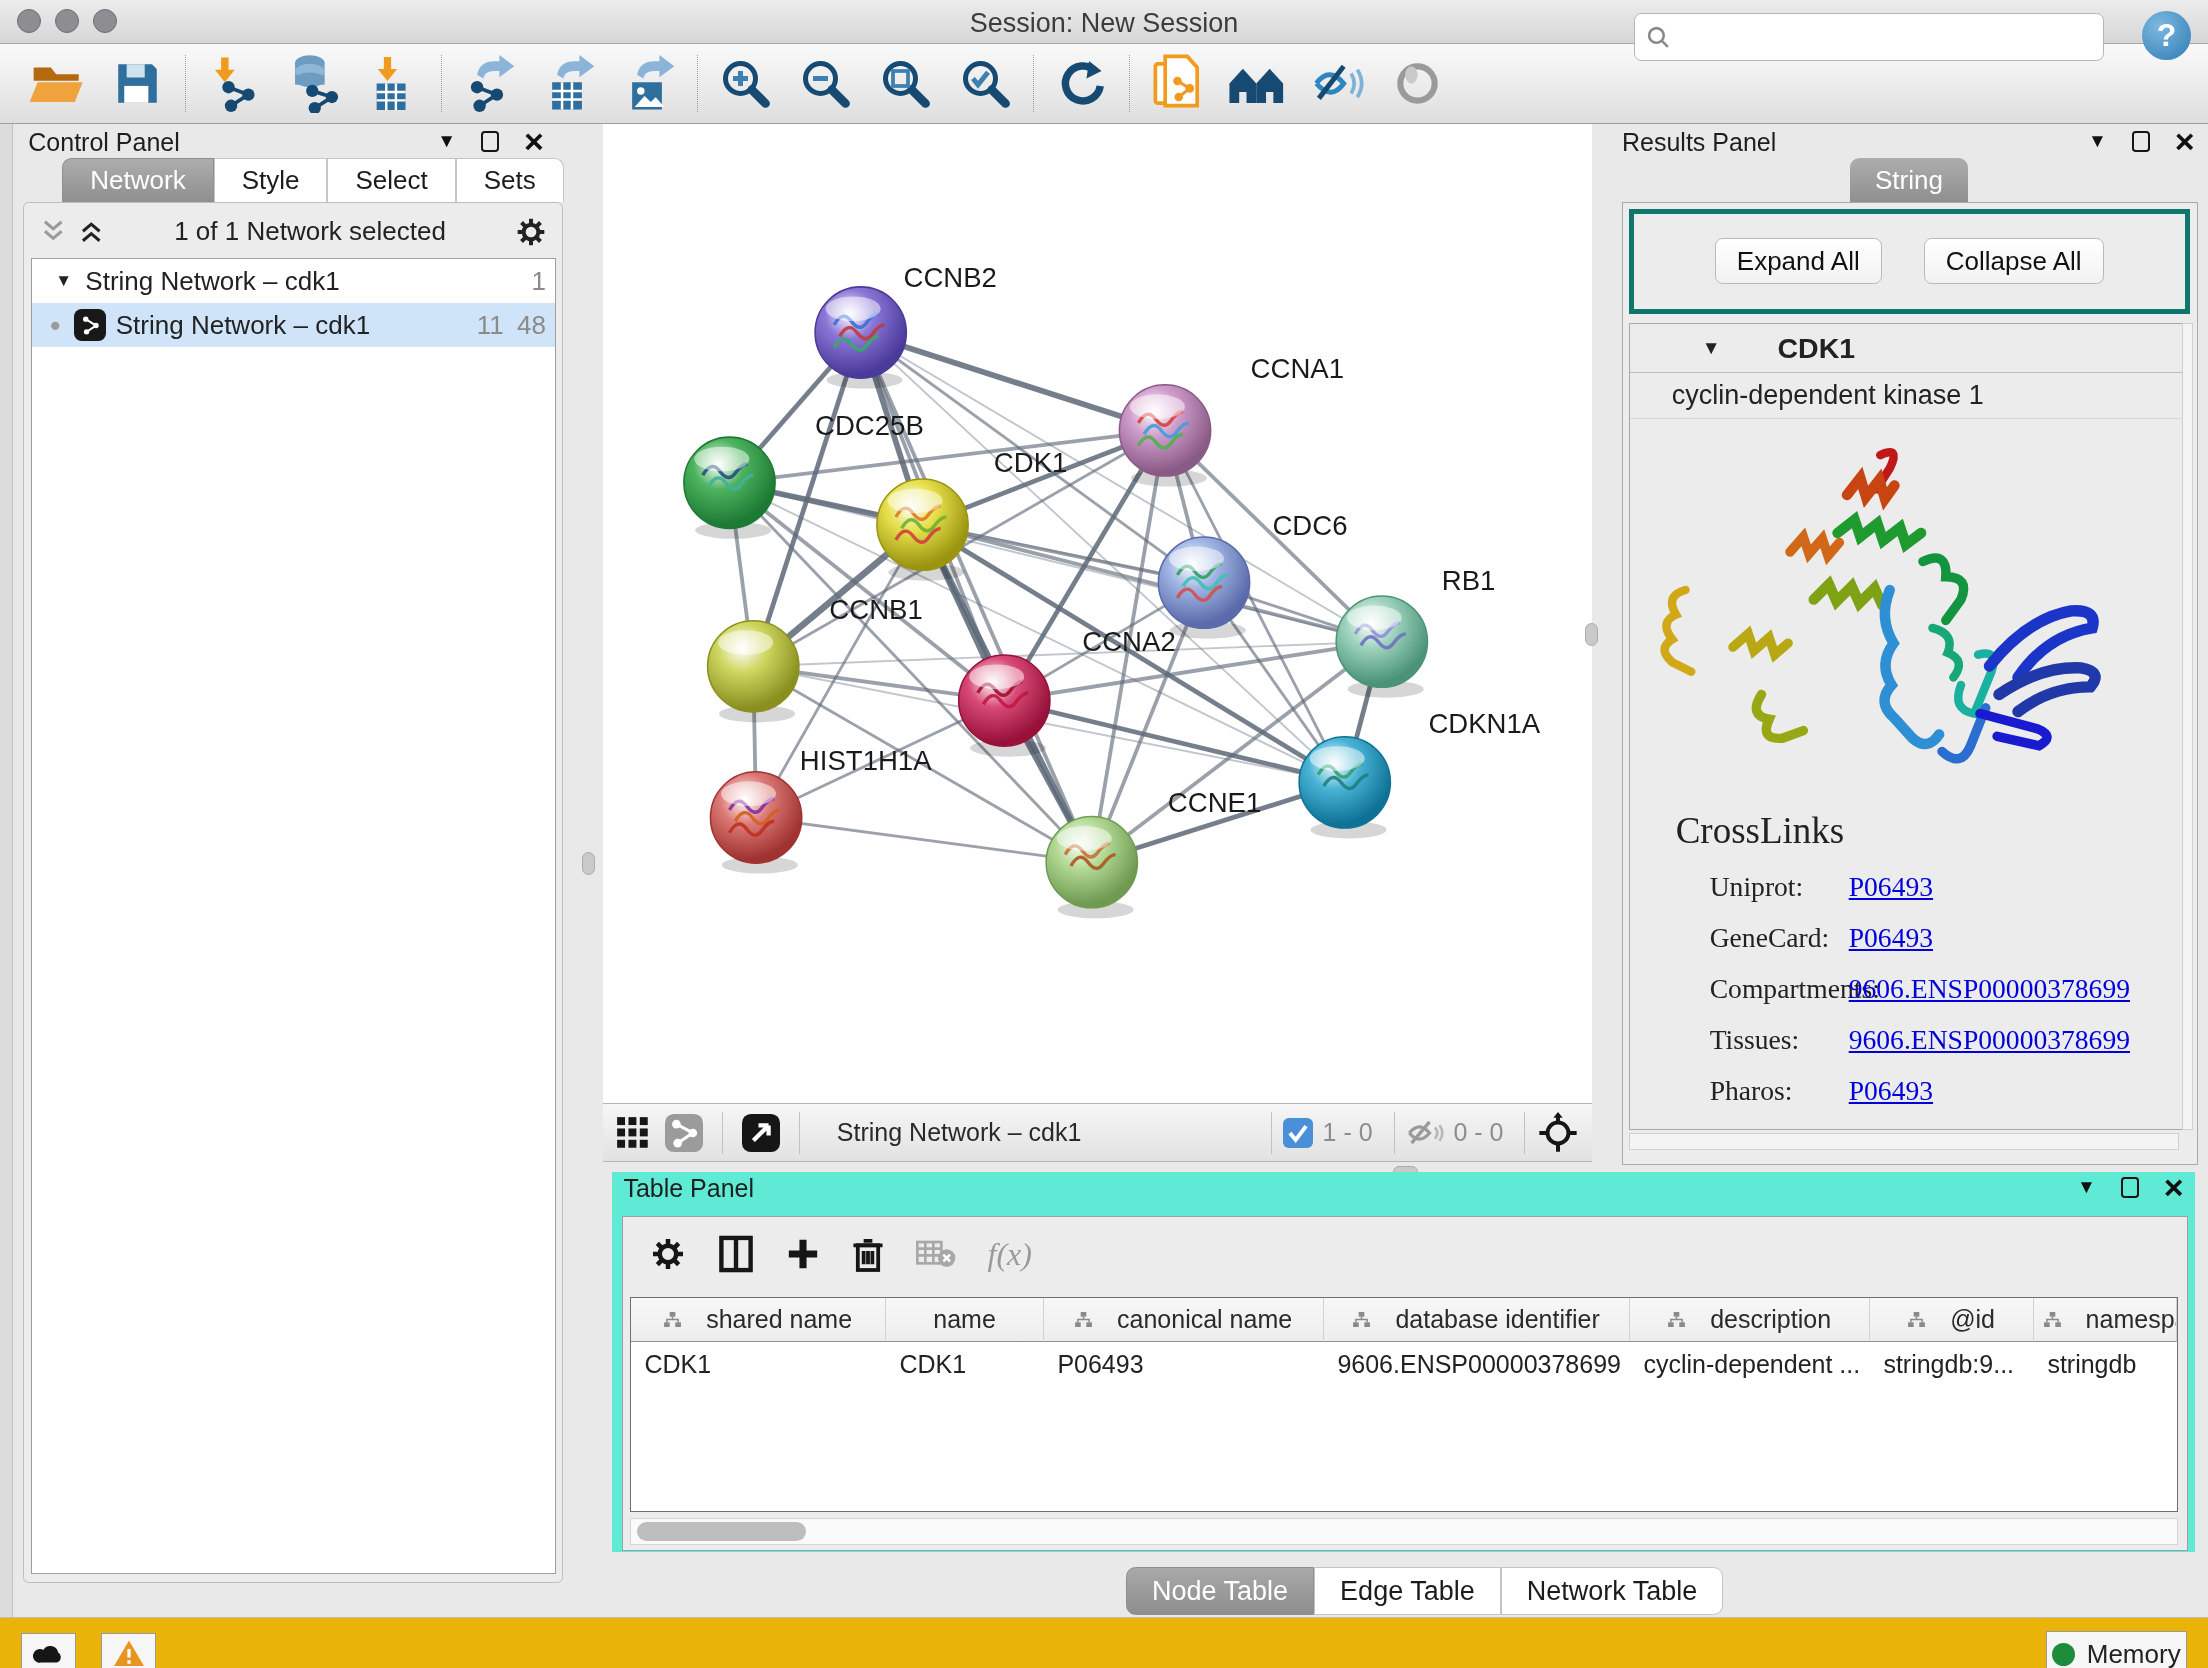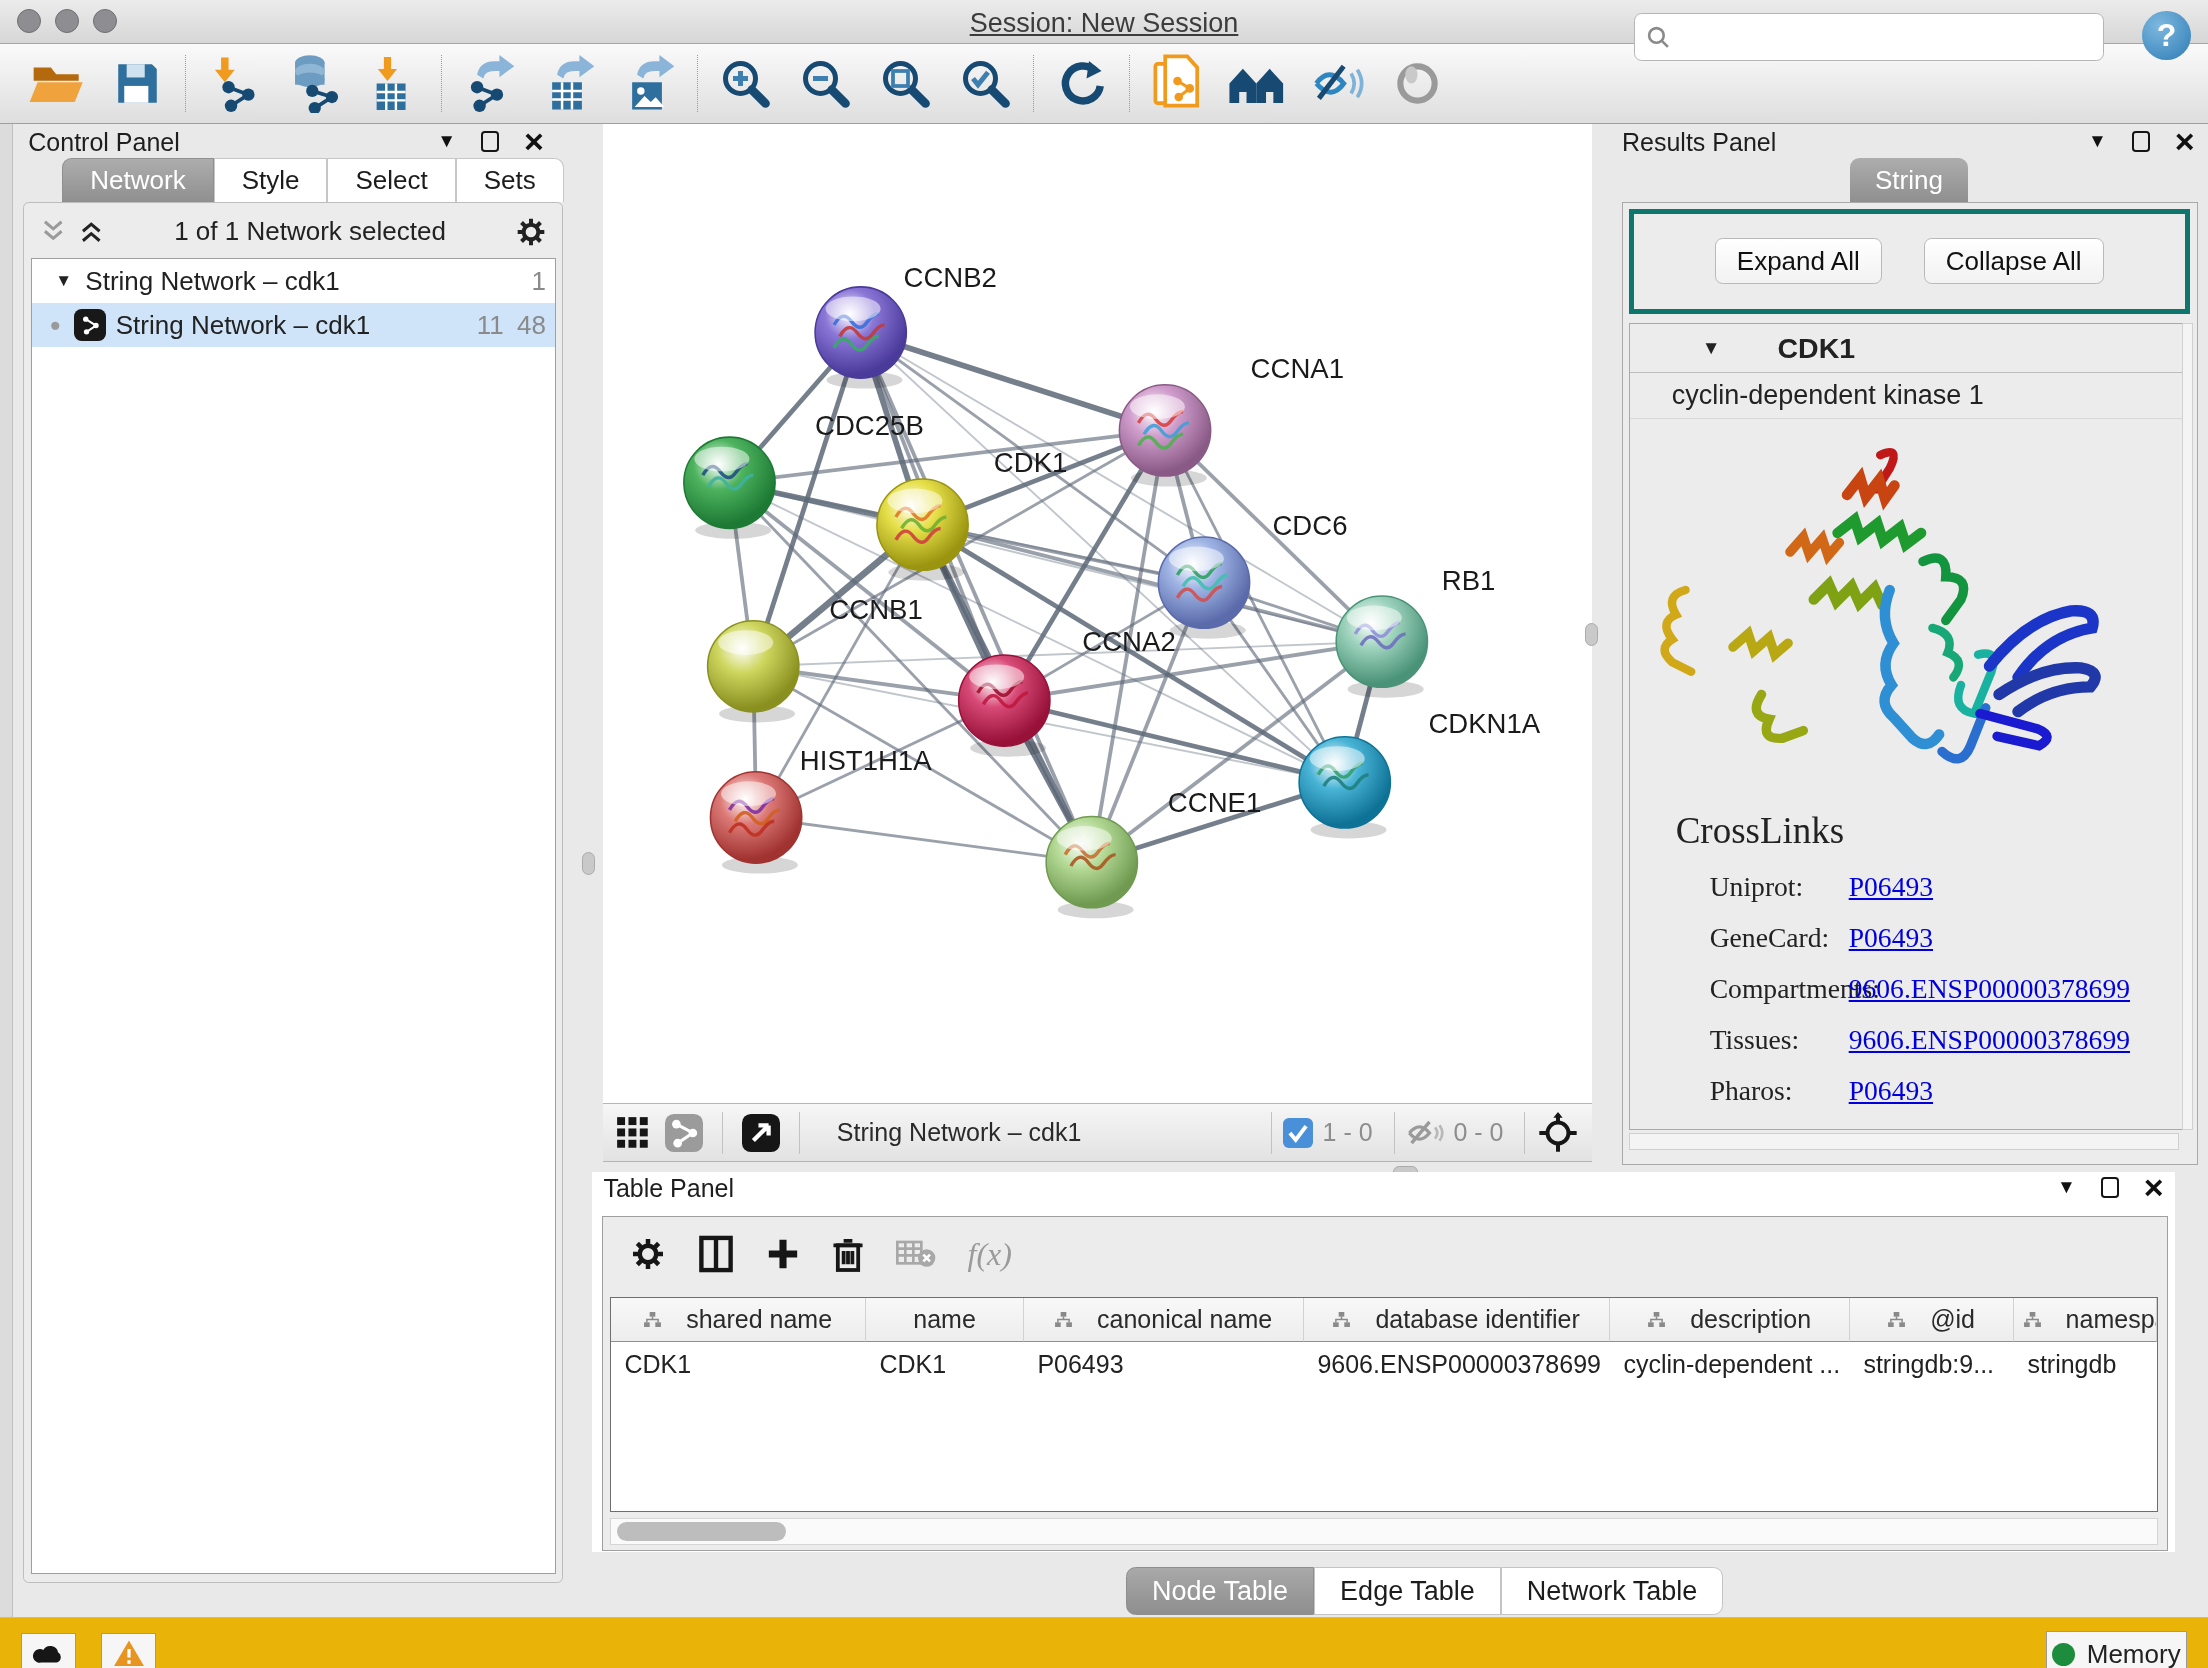--- a/index.html
+++ b/index.html
@@ -4,21 +4,21 @@
 <style>
   html,body{margin:0;padding:0;background:#d8d8d8;}
   *{box-sizing:border-box;}
   .window{position:relative;width:2208px;height:1668px;background:#e9e9e9;overflow:hidden;
           font-family:"Liberation Sans","DejaVu Sans",sans-serif;color:#222;}
   
   .titlebar{position:absolute;left:0;top:0;width:2208px;height:44px;
             background:linear-gradient(#ececec,#d6d6d6);border-bottom:1px solid #a6a6a6;}
   .tl-dot{position:absolute;top:8.6px;width:24px;height:24px;border-radius:50%;
           background:#8d8d92;border:1px solid #6e6e73;}
-  .win-title{position:absolute;left:0;right:0;top:7.6px;text-align:center;font-size:27px;color:#3c3c3c;text-decoration:underline;}
+  .win-title{position:absolute;left:0;right:0;top:7.6px;text-align:center;font-size:27px;color:#3c3c3c;}
   
   .toolbar{position:absolute;left:0;top:44px;width:2208px;height:80px;
            background:linear-gradient(#fafafa,#dedede);border-bottom:1.9px solid #9f9f9f;
            display:flex;align-items:center;}
   .tbtn{width:80px;height:68px;display:flex;align-items:center;justify-content:center;flex:0 0 auto;}
   .tsep{width:0;height:57px;border-left:1.9px dotted #9a9a9a;margin:0 7.6px;flex:0 0 auto;}
   .searchbox{position:absolute;left:1634px;top:13.3px;width:470px;height:48px;background:#fff;
              border:1.9px solid #b5b5b5;border-radius:7.6px;display:flex;align-items:center;padding-left:11.4px;}
   .helpbtn{position:absolute;left:2142px;top:11.4px;width:49px;height:49px;border-radius:50%;
            background:radial-gradient(circle at 35% 30%,#7db8e0,#2e7cb4);color:#fff;font-size:32px;
@@ -73,21 +73,21 @@
   .cdk-desc{height:46px;display:flex;align-items:center;padding-left:42px;font-size:27px;border-bottom:1px solid #d8d8d8;}
   .protein{position:absolute;left:17px;top:114px;}
   .xl{position:absolute;left:0;top:485px;width:100%;font-family:"Liberation Serif","DejaVu Serif",serif;}
   .xl-h{font-size:37px;font-weight:normal;padding-left:46px;margin-bottom:9.5px;}
   .xl-row{display:flex;font-size:27.6px;height:51px;align-items:center;}
   .xl-label{width:219px;padding-left:80px;}
   .xl-link{color:#0000dd;text-decoration:underline;}
   .rp-scroll-v{position:absolute;right:3.8px;top:120px;width:11.4px;height:807px;background:#f4f4f4;border:1px solid #d0d0d0;}
   .rp-scroll-h{position:absolute;left:5.7px;top:930px;width:550px;height:17px;background:#f4f4f4;border:1px solid #d0d0d0;}
   
-  .tp{position:absolute;left:592px;top:1172px;width:1583px;height:380px;background:#ffffff;}
+  .tp{position:absolute;left:612px;top:1172px;width:1583px;height:380px;background:#5eead4;}
   .tp-box{position:absolute;left:9.5px;top:44px;width:1566px;height:335px;background:#ececec;border:1.9px solid #9f9f9f;}
   .tp-toolbar{height:74px;display:flex;align-items:center;gap:32px;padding-left:27px;}
   .tp-table{position:absolute;left:7.6px;top:80px;width:1548px;height:215px;background:#fff;border:1.9px solid #6f6f6f;overflow:hidden;}
   .tgrid{display:grid;grid-template-columns:255px 158px 280px 306px 240px 164px 1fr;}
   .th{height:44px;background:linear-gradient(#f8f8f8,#ededed);border-bottom:1.9px solid #8f8f8f;border-right:1px solid #d2d2d2;
       display:flex;align-items:center;justify-content:center;gap:25px;font-size:25px;color:#2a2a2a;overflow:hidden;white-space:nowrap;}
   .td{height:44px;display:flex;align-items:center;padding-left:13.3px;font-size:25px;overflow:hidden;white-space:nowrap;}
   .tp-hscroll{position:absolute;left:7.6px;top:301px;width:1548px;height:27px;background:#fafafa;border:1px solid #d5d5d5;}
   .tp-thumb{position:absolute;left:5.7px;top:2.9px;width:169px;height:19px;background:#bdbdbd;border-radius:9.5px;}
   .tbl-tabs{position:absolute;left:1126px;top:1567px;display:flex;}

